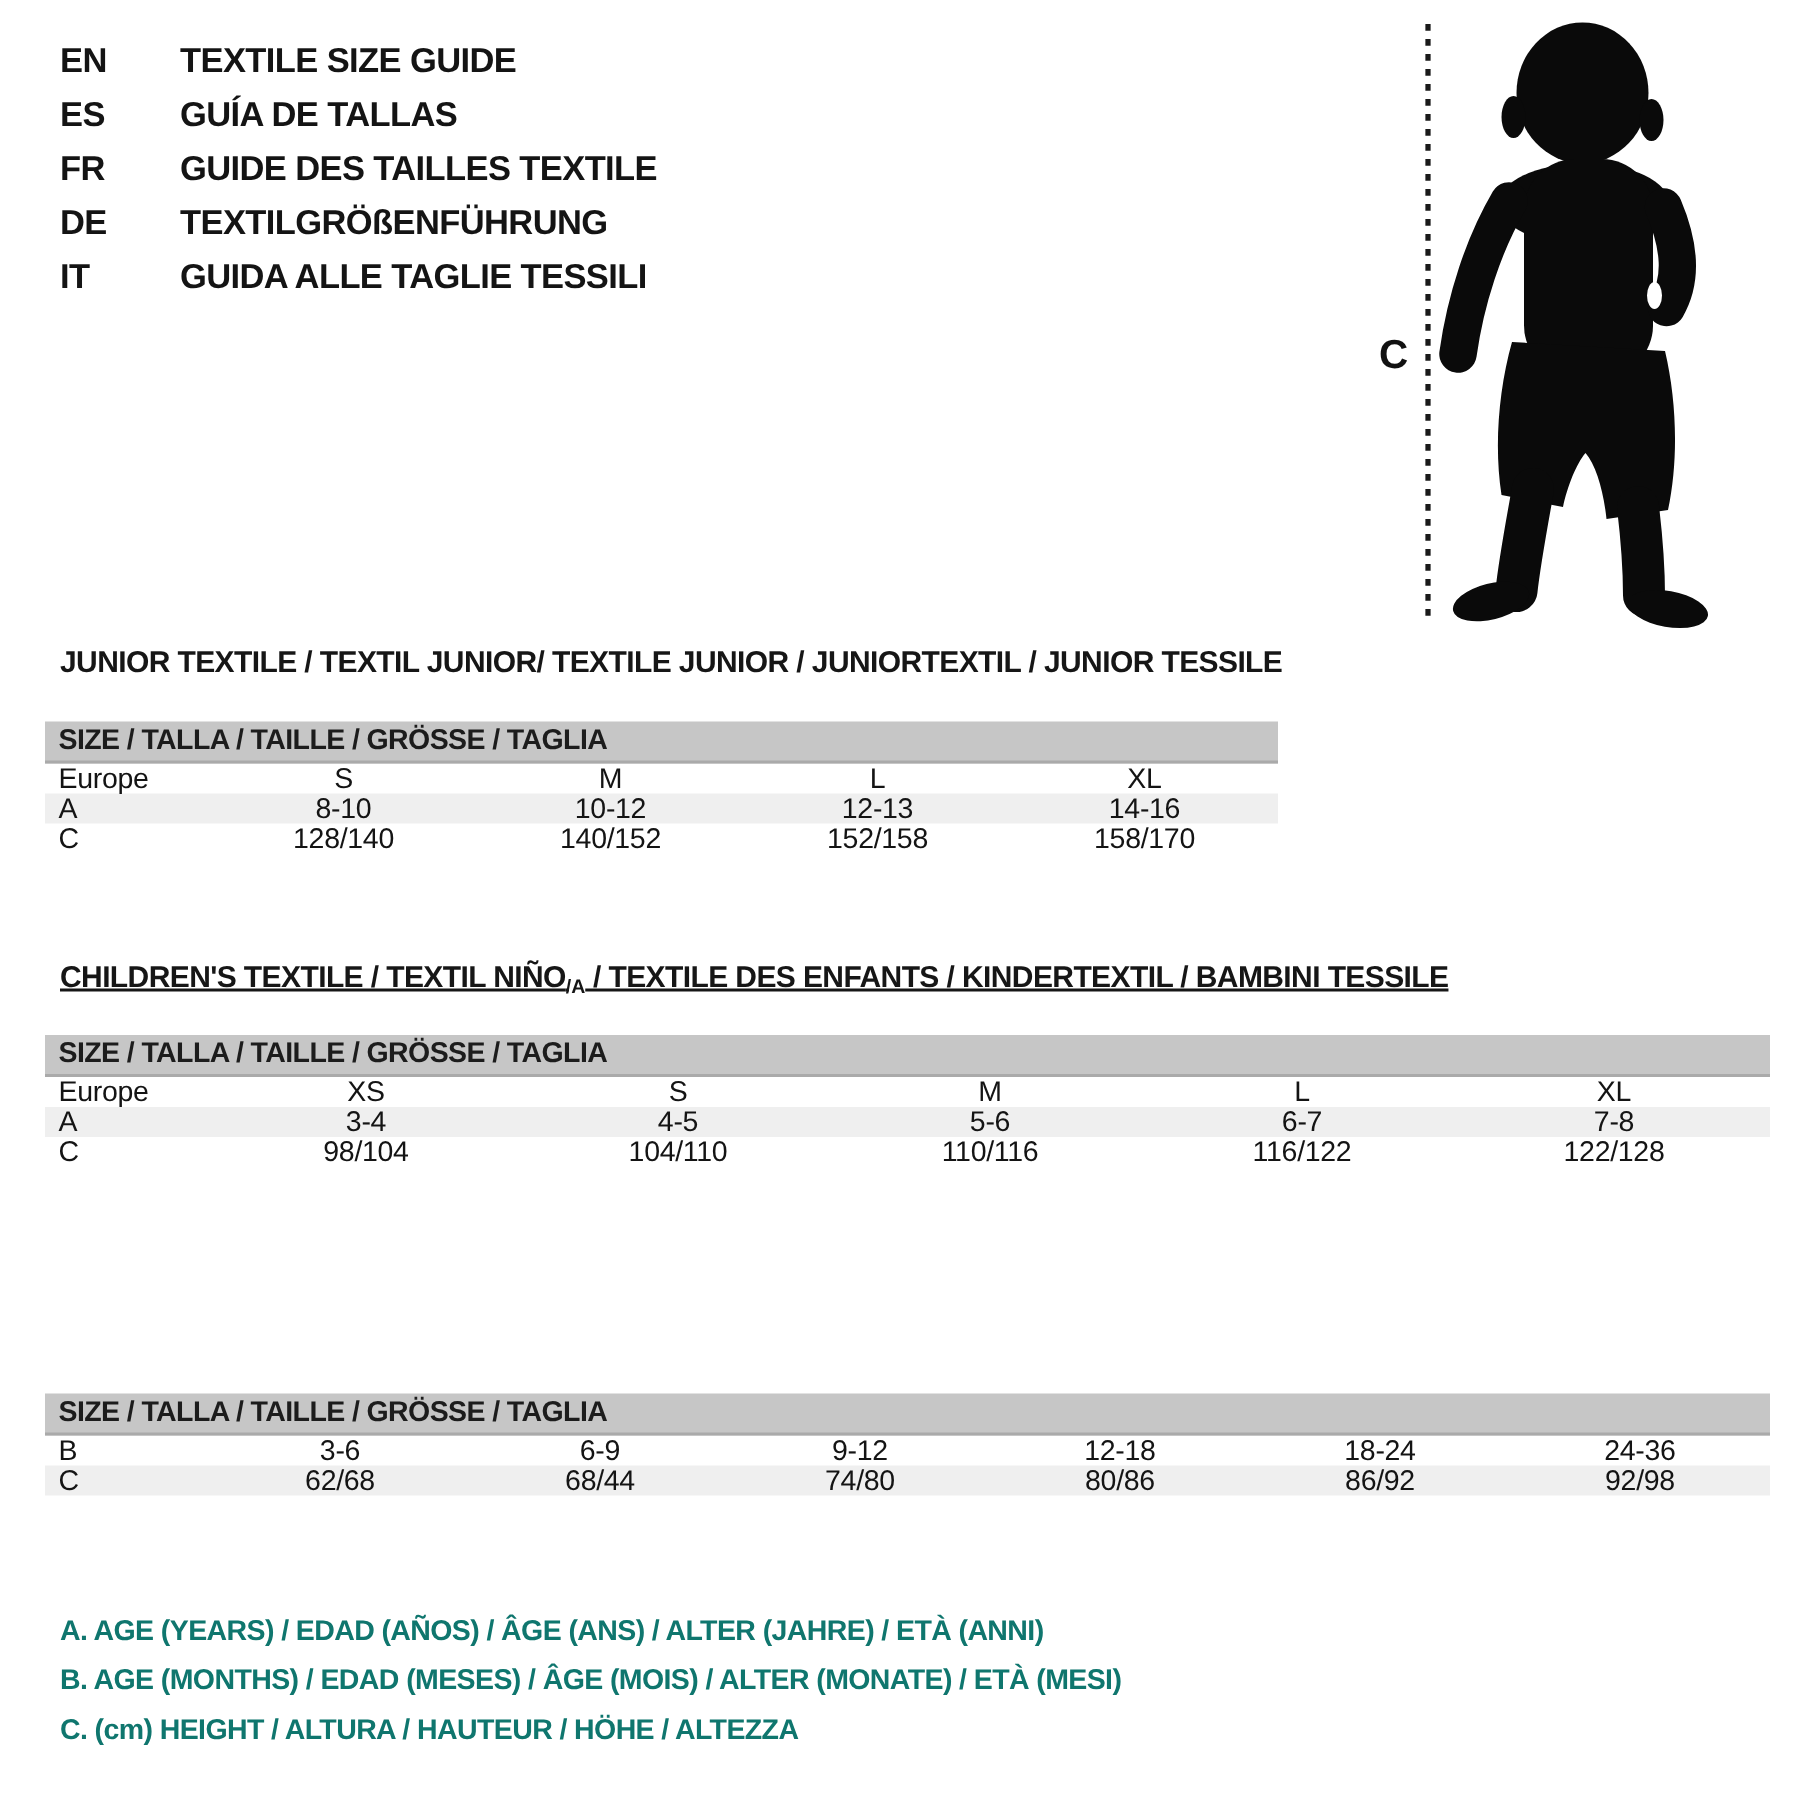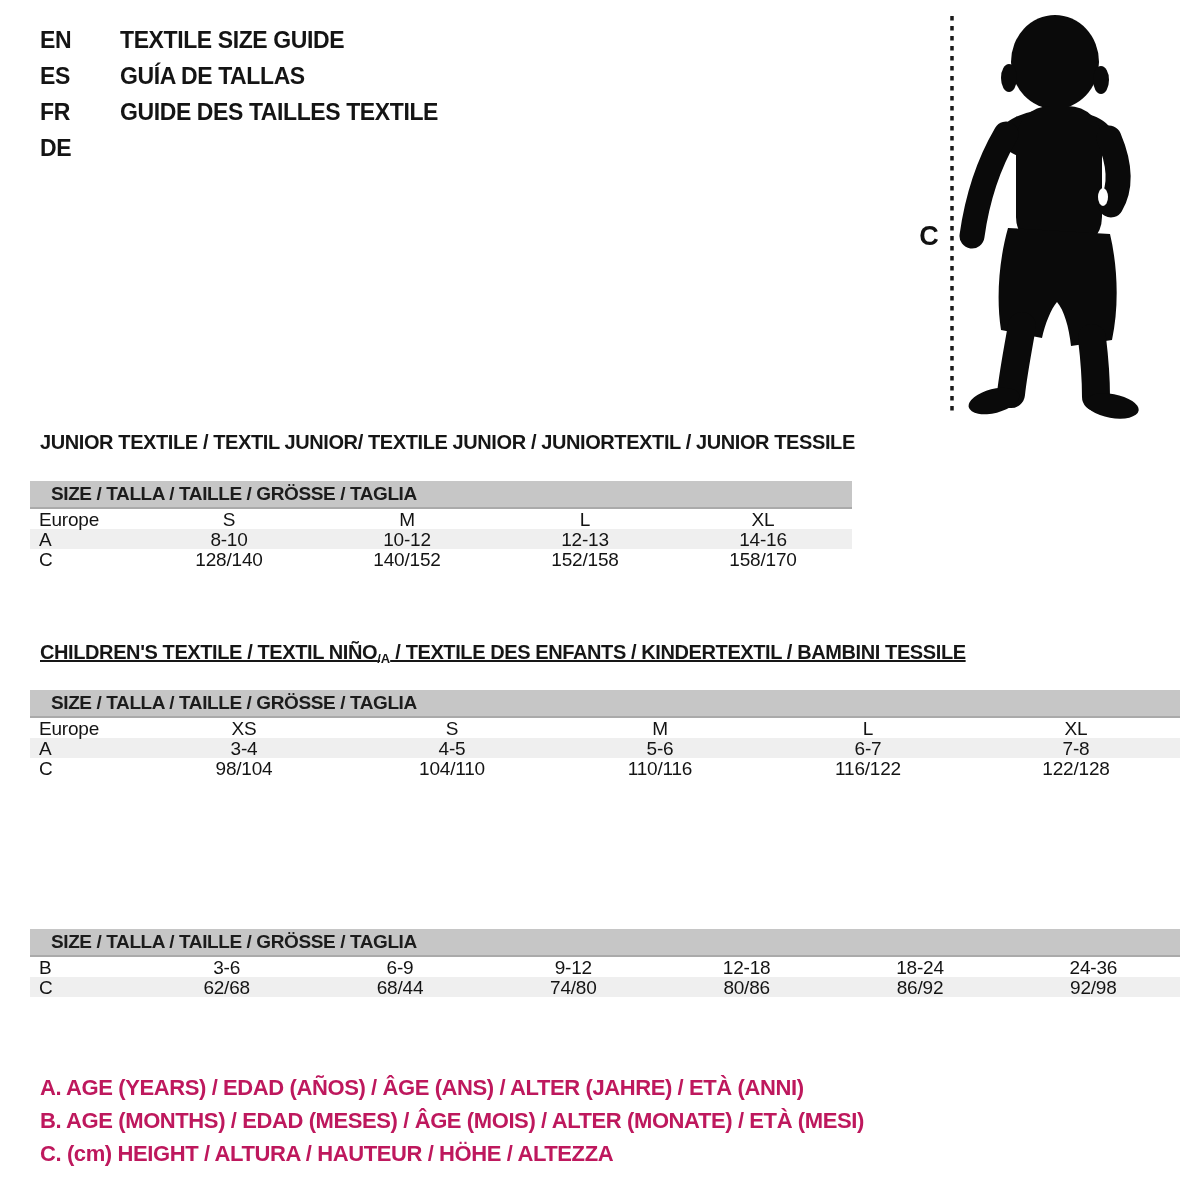--- a/index.html
+++ b/index.html
@@ -20,33 +20,33 @@
   #children-title{top:641px;text-decoration:underline;}
   #babies-title{top:845px;line-height:32px;}
   .sub-small{font-size:13px;vertical-align:-4px;letter-spacing:0;}
   
   .size-table{position:absolute;left:30px;}
   #junior-table{top:481px;width:822px;}
   #children-table{top:690px;width:1150px;}
   #babies-table{top:929px;width:1150px;}
   .size-bar{
     height:26px;background:#c6c6c6;border-bottom:2px solid #aaaaaa;
-    display:flex;align-items:center;padding-left:21px;box-sizing:content-box;
+    display:flex;align-items:center;padding-left:9px;box-sizing:content-box;
     font-weight:700;font-size:19px;letter-spacing:-0.4px;color:#1c1c1c;white-space:nowrap;
   }
   .t-row{display:grid;height:20px;align-items:center;font-size:19px;letter-spacing:-0.2px;}
   .cols4{grid-template-columns:110px repeat(4,1fr);}
   .cols5{grid-template-columns:110px repeat(5,1fr);}
   .cols6{grid-template-columns:110px repeat(6,1fr);}
   .t-label{padding-left:9px;white-space:nowrap;}
   .t-val{text-align:center;white-space:nowrap;}
   .shaded{background:#efefef;}
   
   .footnotes{position:absolute;left:40px;top:1071px;}
-  .footnote{font-weight:700;font-size:22px;letter-spacing:-0.4px;line-height:33px;white-space:nowrap;color:#be185d;}
+  .footnote{font-weight:700;font-size:19px;letter-spacing:-0.4px;line-height:33px;white-space:nowrap;color:#0f766e;}
 </style>
 </head>
 <body>
 
 <div id="page">
 
   <div class="lang-list">
     <div class="lang-row">
       <span class="lang-code">EN</span>
       <span class="lang-label">TEXTILE SIZE GUIDE</span>
@@ -54,20 +54,25 @@
     <div class="lang-row">
       <span class="lang-code">ES</span>
       <span class="lang-label">GUÍA DE TALLAS</span>
     </div>
     <div class="lang-row">
       <span class="lang-code">FR</span>
       <span class="lang-label">GUIDE DES TAILLES TEXTILE</span>
     </div>
     <div class="lang-row">
       <span class="lang-code">DE</span>
+      <span class="lang-label">TEXTILGRÖßENFÜHRUNG</span>
+    </div>
+    <div class="lang-row">
+      <span class="lang-code">IT</span>
+      <span class="lang-label">GUIDA ALLE TAGLIE TESSILI</span>
     </div>
   </div>
 
   <svg id="figure" viewBox="0 0 295 412" xmlns="http://www.w3.org/2000/svg">
     <line x1="47" y1="8" x2="47" y2="404" stroke="#1a1a1a" stroke-width="3.5" stroke-dasharray="4.5 5.5"></line>
     <text x="24" y="237" text-anchor="middle" font-size="27" font-weight="700" fill="#111111">C</text>
     <g fill="#0a0a0a" stroke="#0a0a0a" stroke-linecap="round" stroke-width="0">
       <ellipse cx="150" cy="54" rx="44" ry="47"></ellipse>
       <ellipse cx="104" cy="70" rx="8" ry="14"></ellipse>
       <ellipse cx="196" cy="72" rx="8" ry="14"></ellipse>

